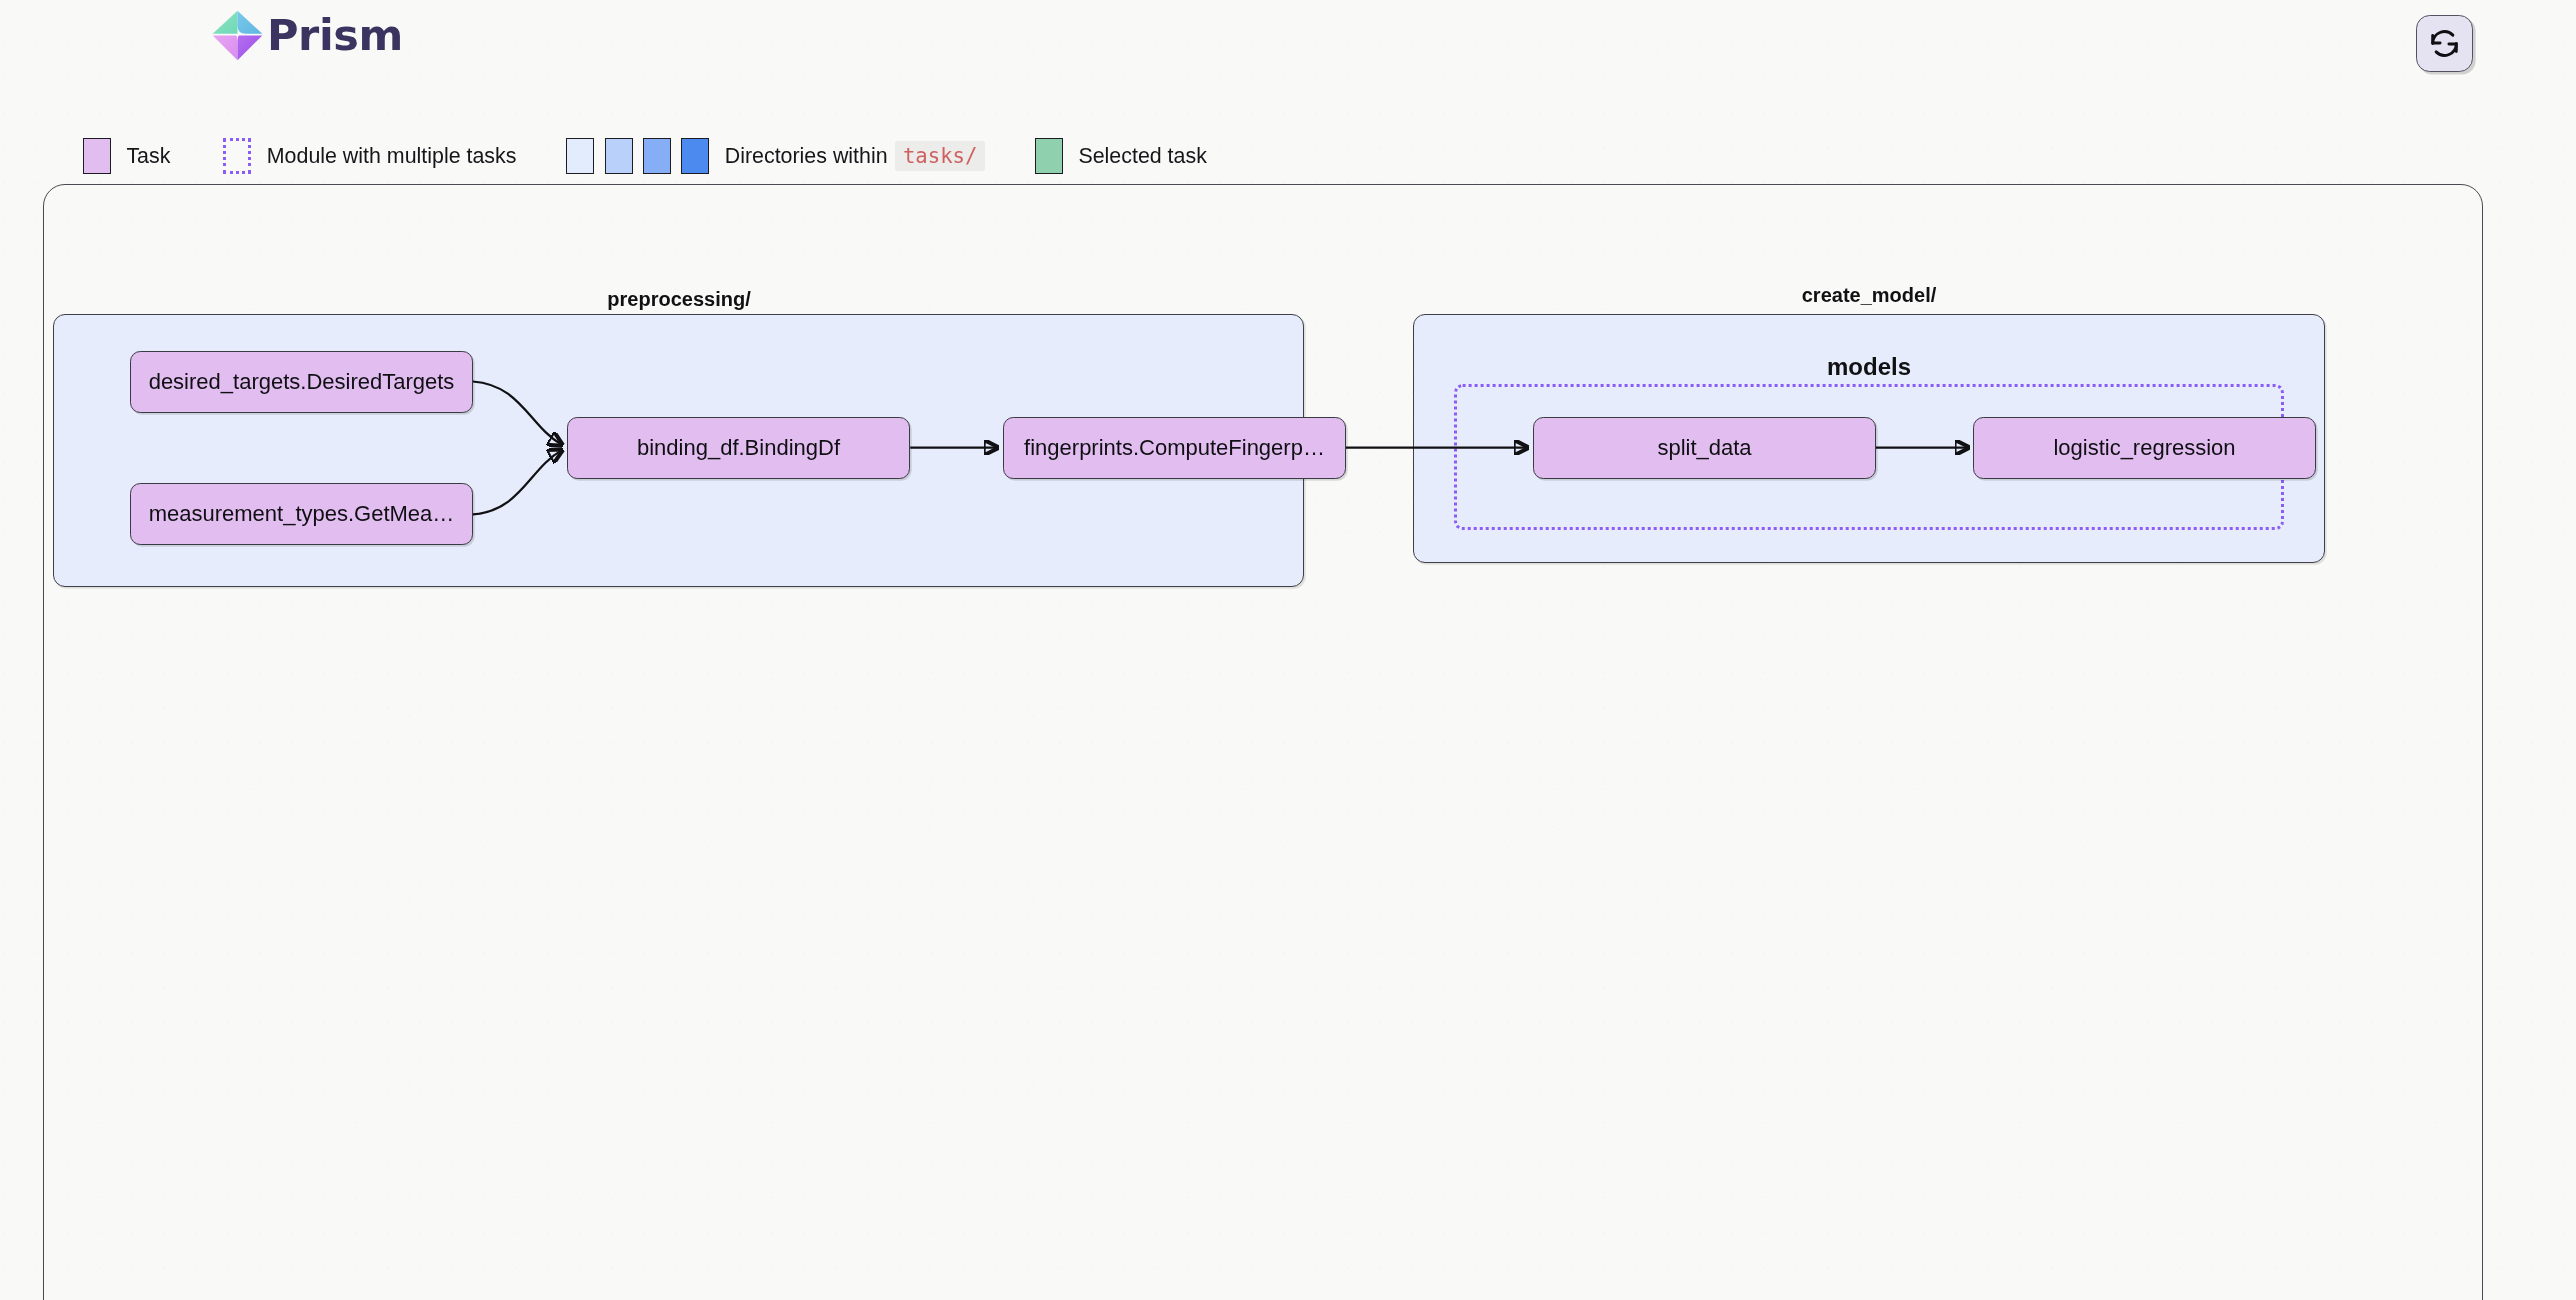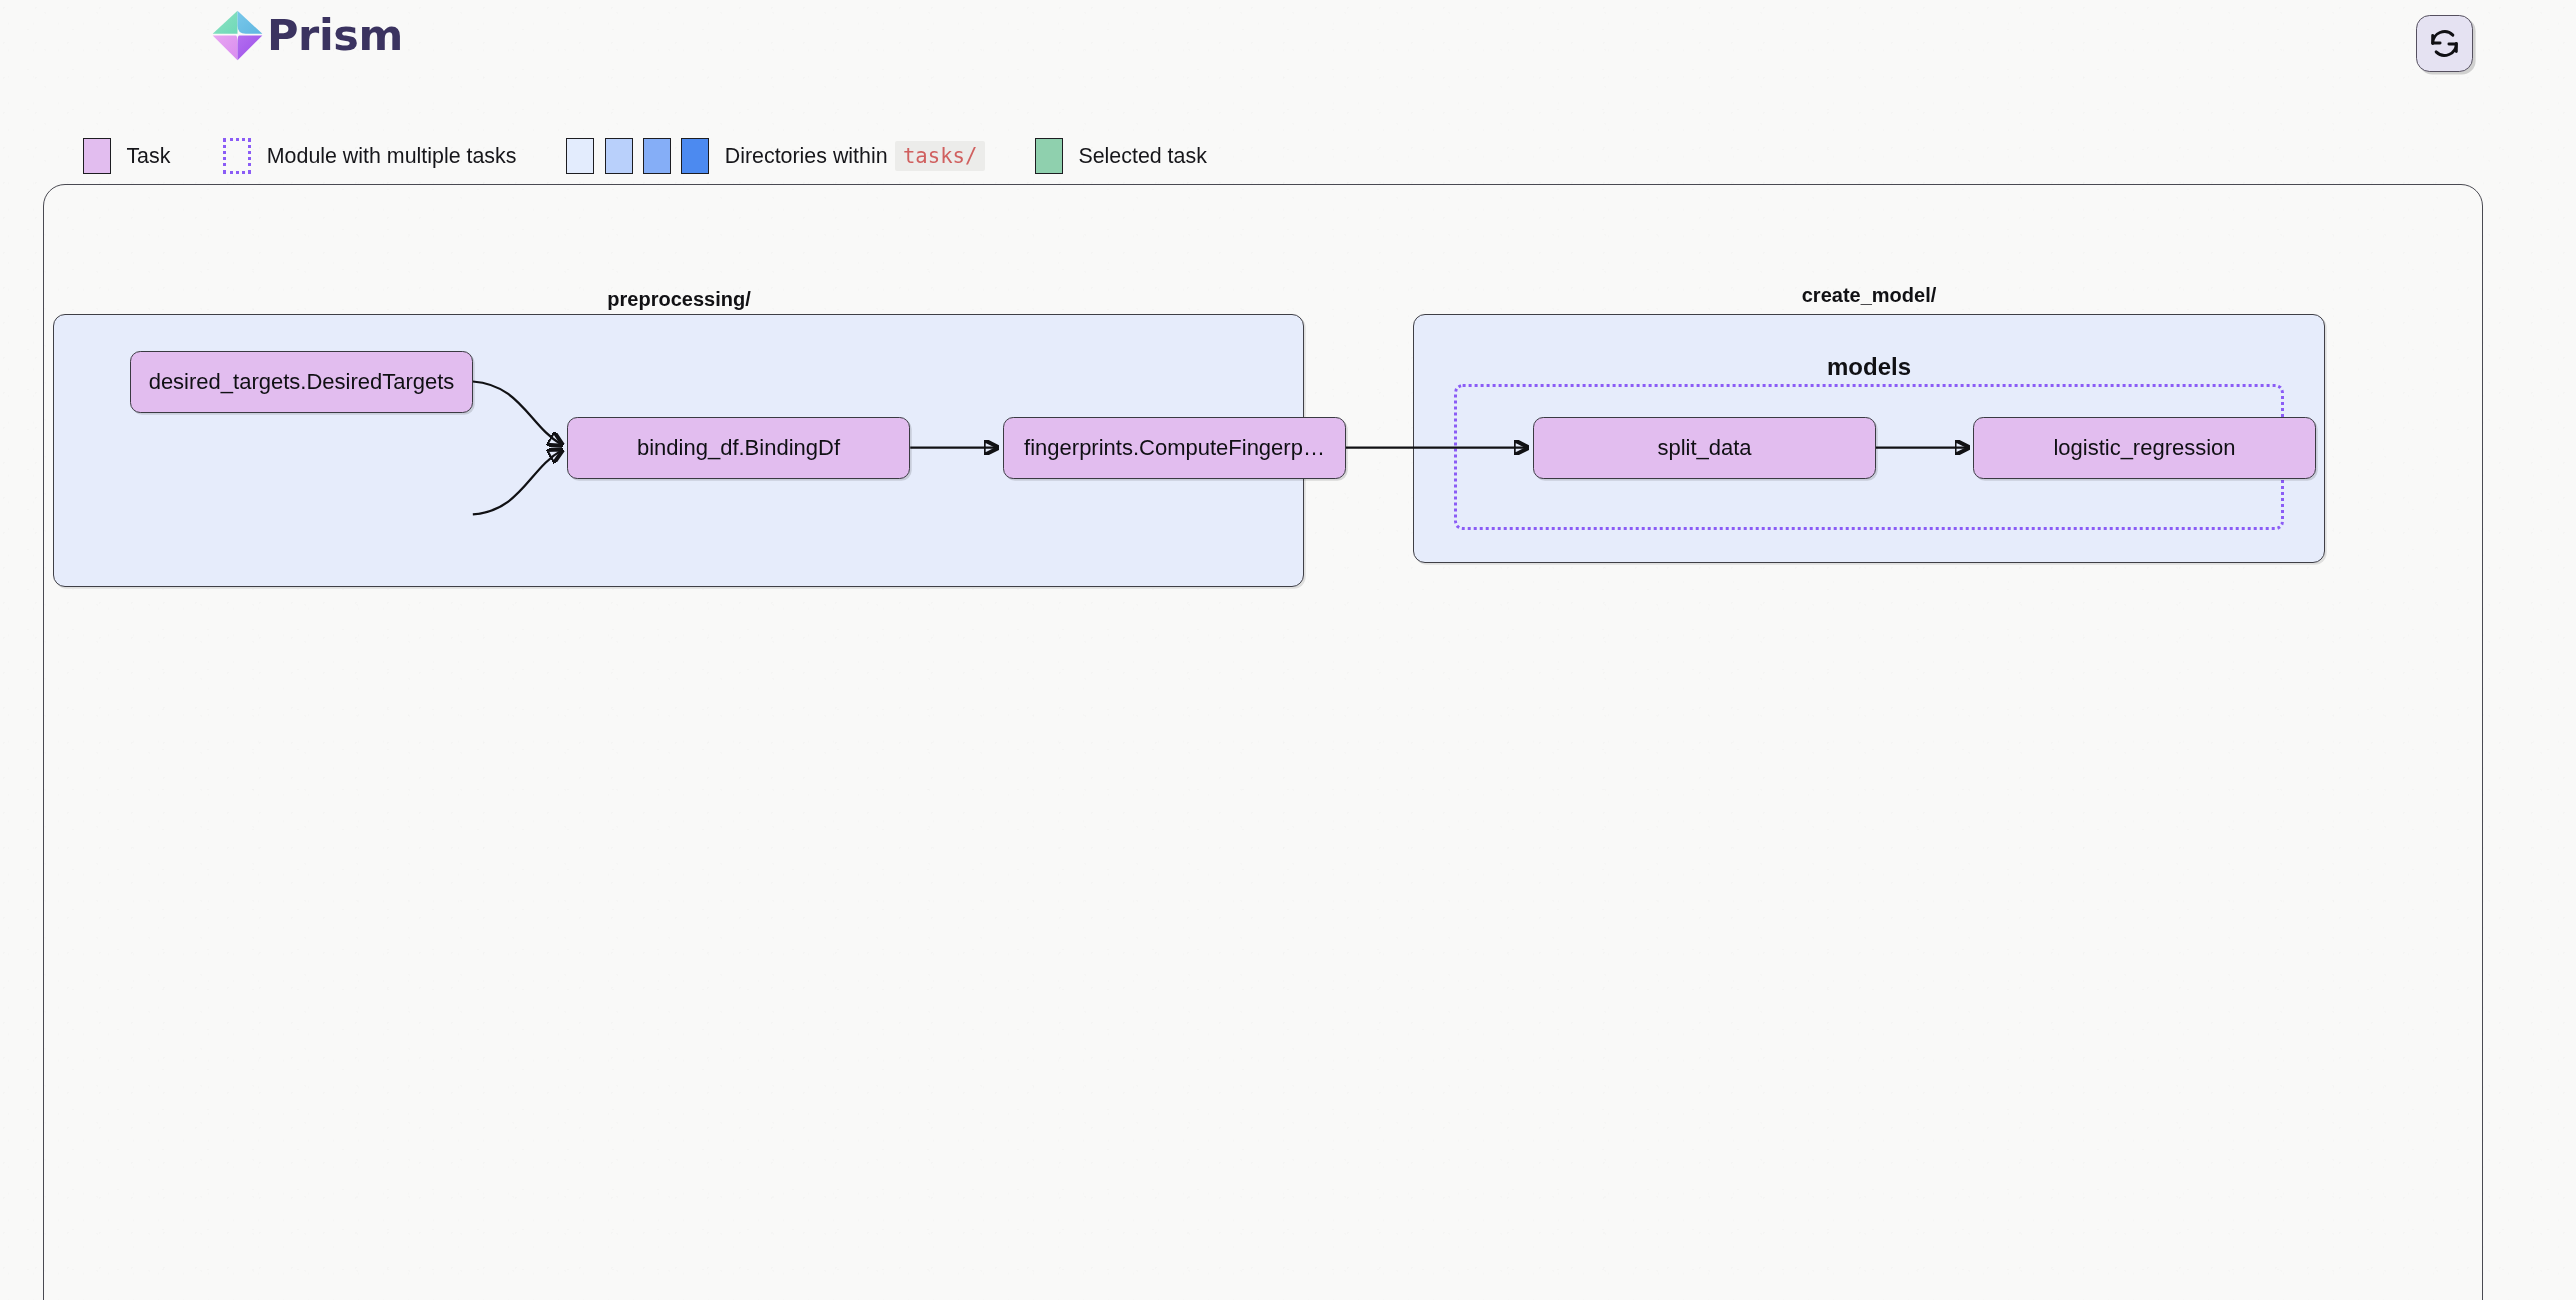--- a/index.html
+++ b/index.html
@@ -281,20 +281,23 @@
         <path d="M500,384 C556,380 566,330 604,309" marker-end="url(#arrow)"></path>
         <path d="M1010,306 L1112,306" marker-end="url(#arrow)"></path>
         <path d="M1518,306 L1730,306" marker-end="url(#arrow)"></path>
         <path d="M2136,306 L2244,306" marker-end="url(#arrow)"></path>
       </svg>
 
       <div class="task-node" style="left:86px; top:166px; width:343px; height:62px;">
         <span class="task-label">desired_targets.DesiredTargets</span>
       </div>
 
+      <div class="task-node" style="left:86px; top:298px; width:343px; height:62px;">
+        <span class="task-label">measurement_types.GetMea…</span>
+      </div>
 
       <div class="task-node" style="left:523px; top:232px; width:343px; height:62px;">
         <span class="task-label">binding_df.BindingDf</span>
       </div>
 
       <div class="task-node" style="left:959px; top:232px; width:343px; height:62px;">
         <span class="task-label">fingerprints.ComputeFingerp…</span>
       </div>
 
       <div class="task-node" style="left:1489px; top:232px; width:343px; height:62px;">

